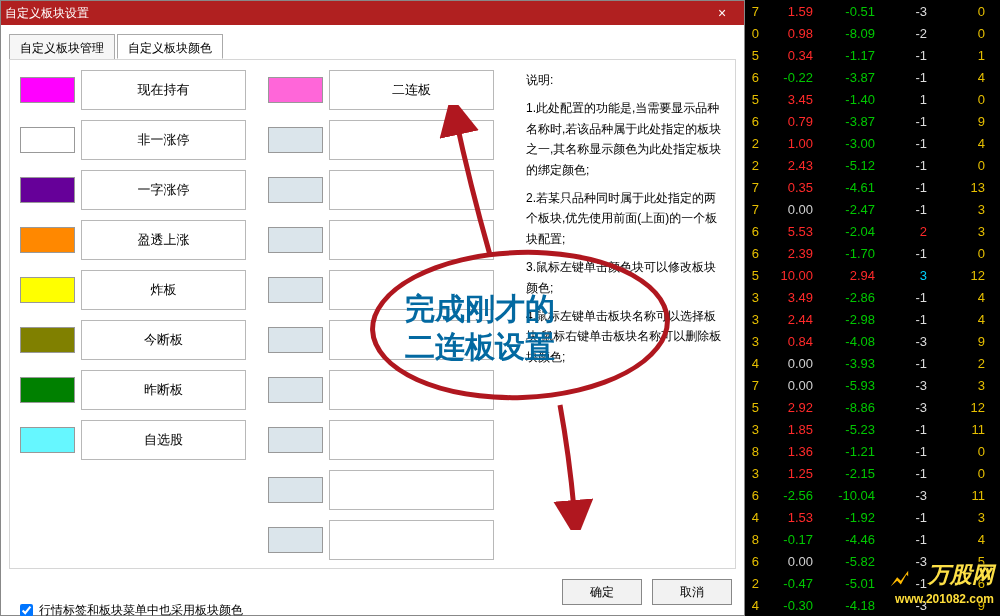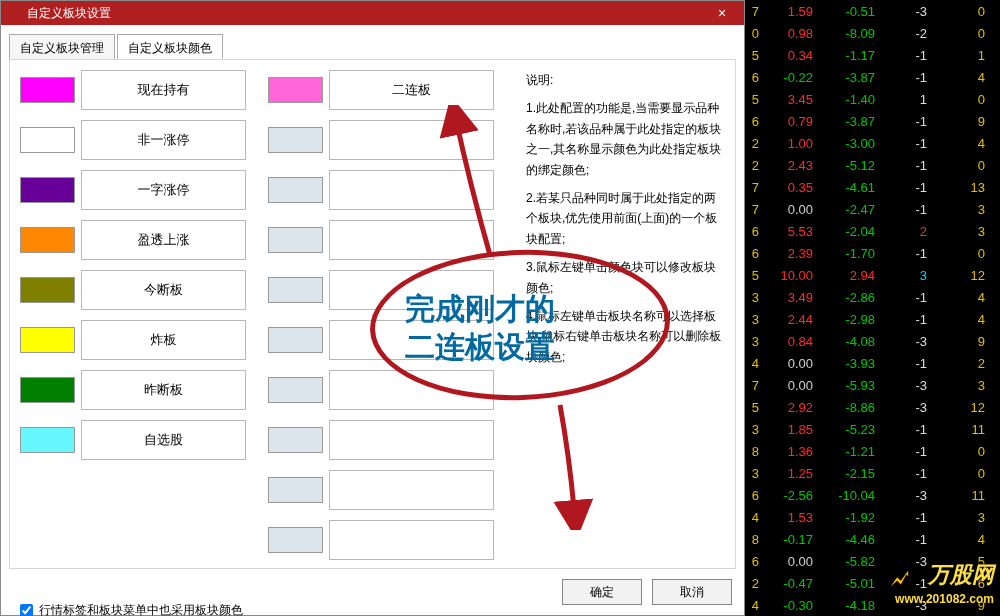--- a/index.html
+++ b/index.html
@@ -15,21 +15,21 @@
   .st-c3 { width: 52px; text-align: right; color: #ddd; }
   .st-c4 { width: 58px; text-align: right; color: #e6bf00; }
 
   .pos  { color: #ff2a2a; }
   .neg  { color: #00c800; }
   .neu  { color: #d0d0d0; }
   .hl   { color: #00d3ff; }
 
   
   .dialog { position: absolute; left: 0; top: 0; width: 745px; height: 616px; background: #fff; border: 1px solid #888; }
-  .titlebar { height: 24px; background: #b02020; color: #fff; display: flex; align-items: center; padding-left: 26px; font-size: 12px; position: relative; }
+  .titlebar { height: 24px; background: #b02020; color: #fff; display: flex; align-items: center; padding-left: 4px; font-size: 12px; position: relative; }
   .titlebar .close { position: absolute; right: 0; top: 0; width: 44px; height: 24px; background: #b02020; color: #fff; display: flex; align-items: center; justify-content: center; font-size: 14px; cursor: pointer; }
 
   .tabs { height: 26px; display: flex; padding-left: 8px; margin-top: 8px; font-size: 12px; border-bottom: 1px solid #fff; }
   .tab  { padding: 5px 10px 4px 10px; border: 1px solid #aaa; border-bottom: none; background: #f6f6f6; margin-right: 2px; position: relative; top: 1px; cursor: pointer; }
   .tab.active { background: #fff; border-bottom: 1px solid #fff; }
 
   .panel { position: absolute; left: 8px; right: 8px; top: 58px; bottom: 46px; border: 1px solid #d6d6d6; padding: 10px 10px 10px 10px; }
 
   .cols { display: flex; }
   .col-a { width: 248px; }
@@ -294,26 +294,26 @@
           </div>
           <div class="crow">
             <div class="swatch" style="background: rgb(102, 0, 153);"></div>
             <div class="label">一字涨停</div>
           </div>
           <div class="crow">
             <div class="swatch" style="background: rgb(255, 136, 0);"></div>
             <div class="label">盈透上涨</div>
           </div>
           <div class="crow">
+            <div class="swatch" style="background: rgb(255, 255, 0);"></div>
+            <div class="label">炸板</div>
+          </div>
+          <div class="crow">
             <div class="swatch" style="background: rgb(128, 128, 0);"></div>
             <div class="label">今断板</div>
-          </div>
-          <div class="crow">
-            <div class="swatch" style="background: rgb(255, 255, 0);"></div>
-            <div class="label">炸板</div>
           </div>
           <div class="crow">
             <div class="swatch" style="background: rgb(0, 128, 0);"></div>
             <div class="label">昨断板</div>
           </div>
           <div class="crow">
             <div class="swatch" style="background: rgb(102, 247, 255);"></div>
             <div class="label">自选股</div>
           </div>
         </div>

